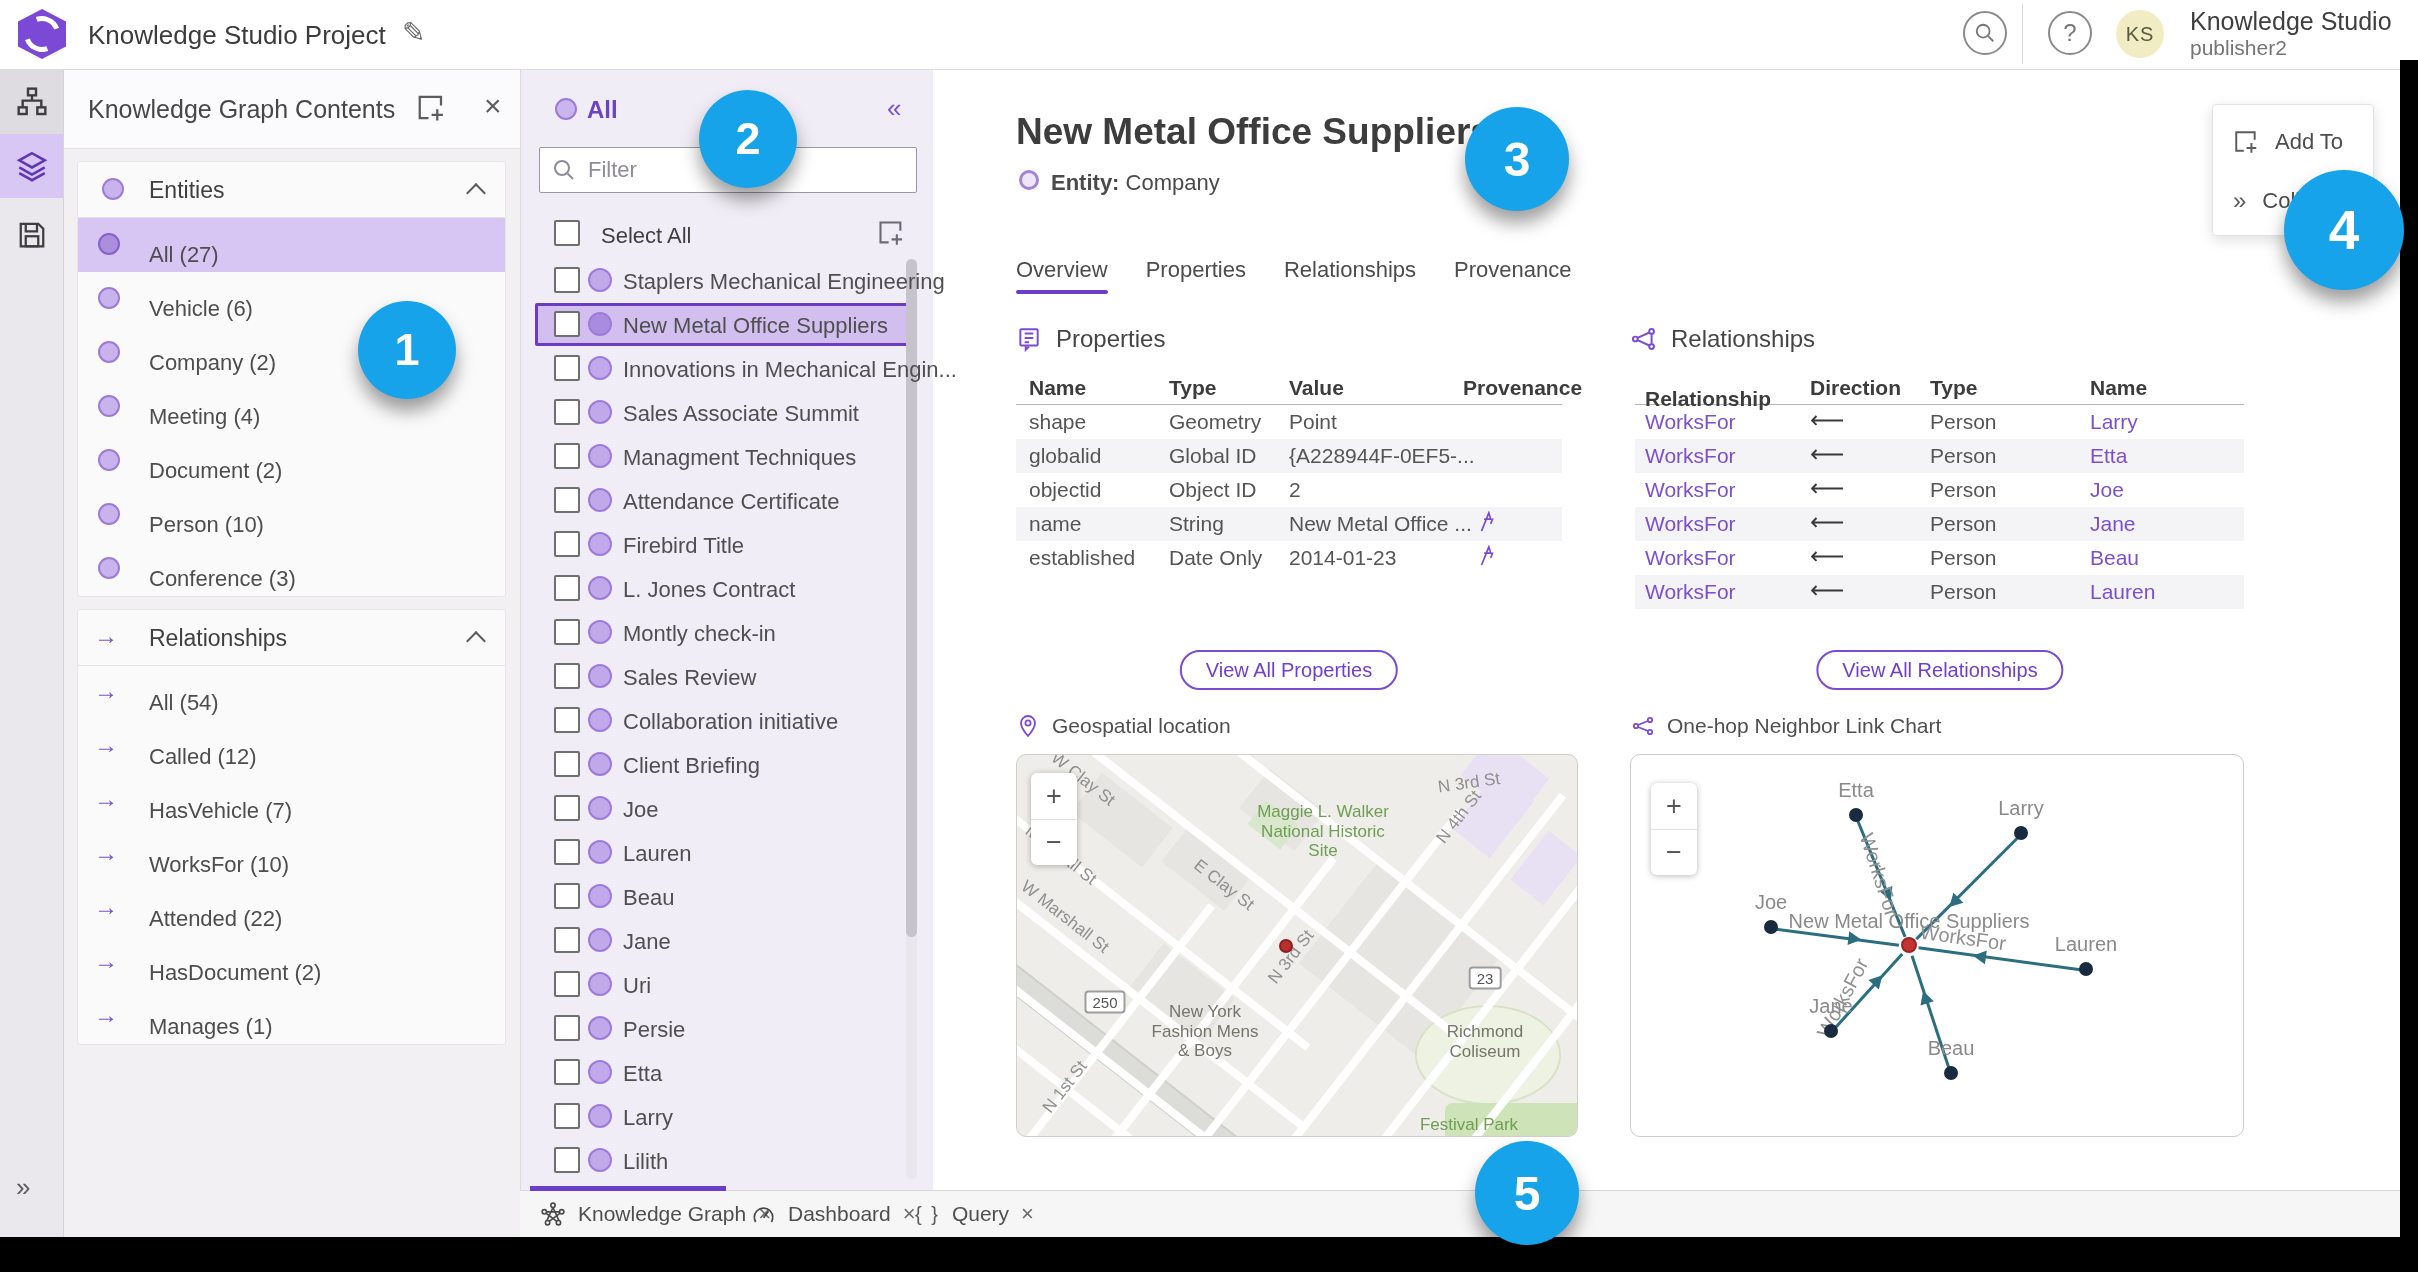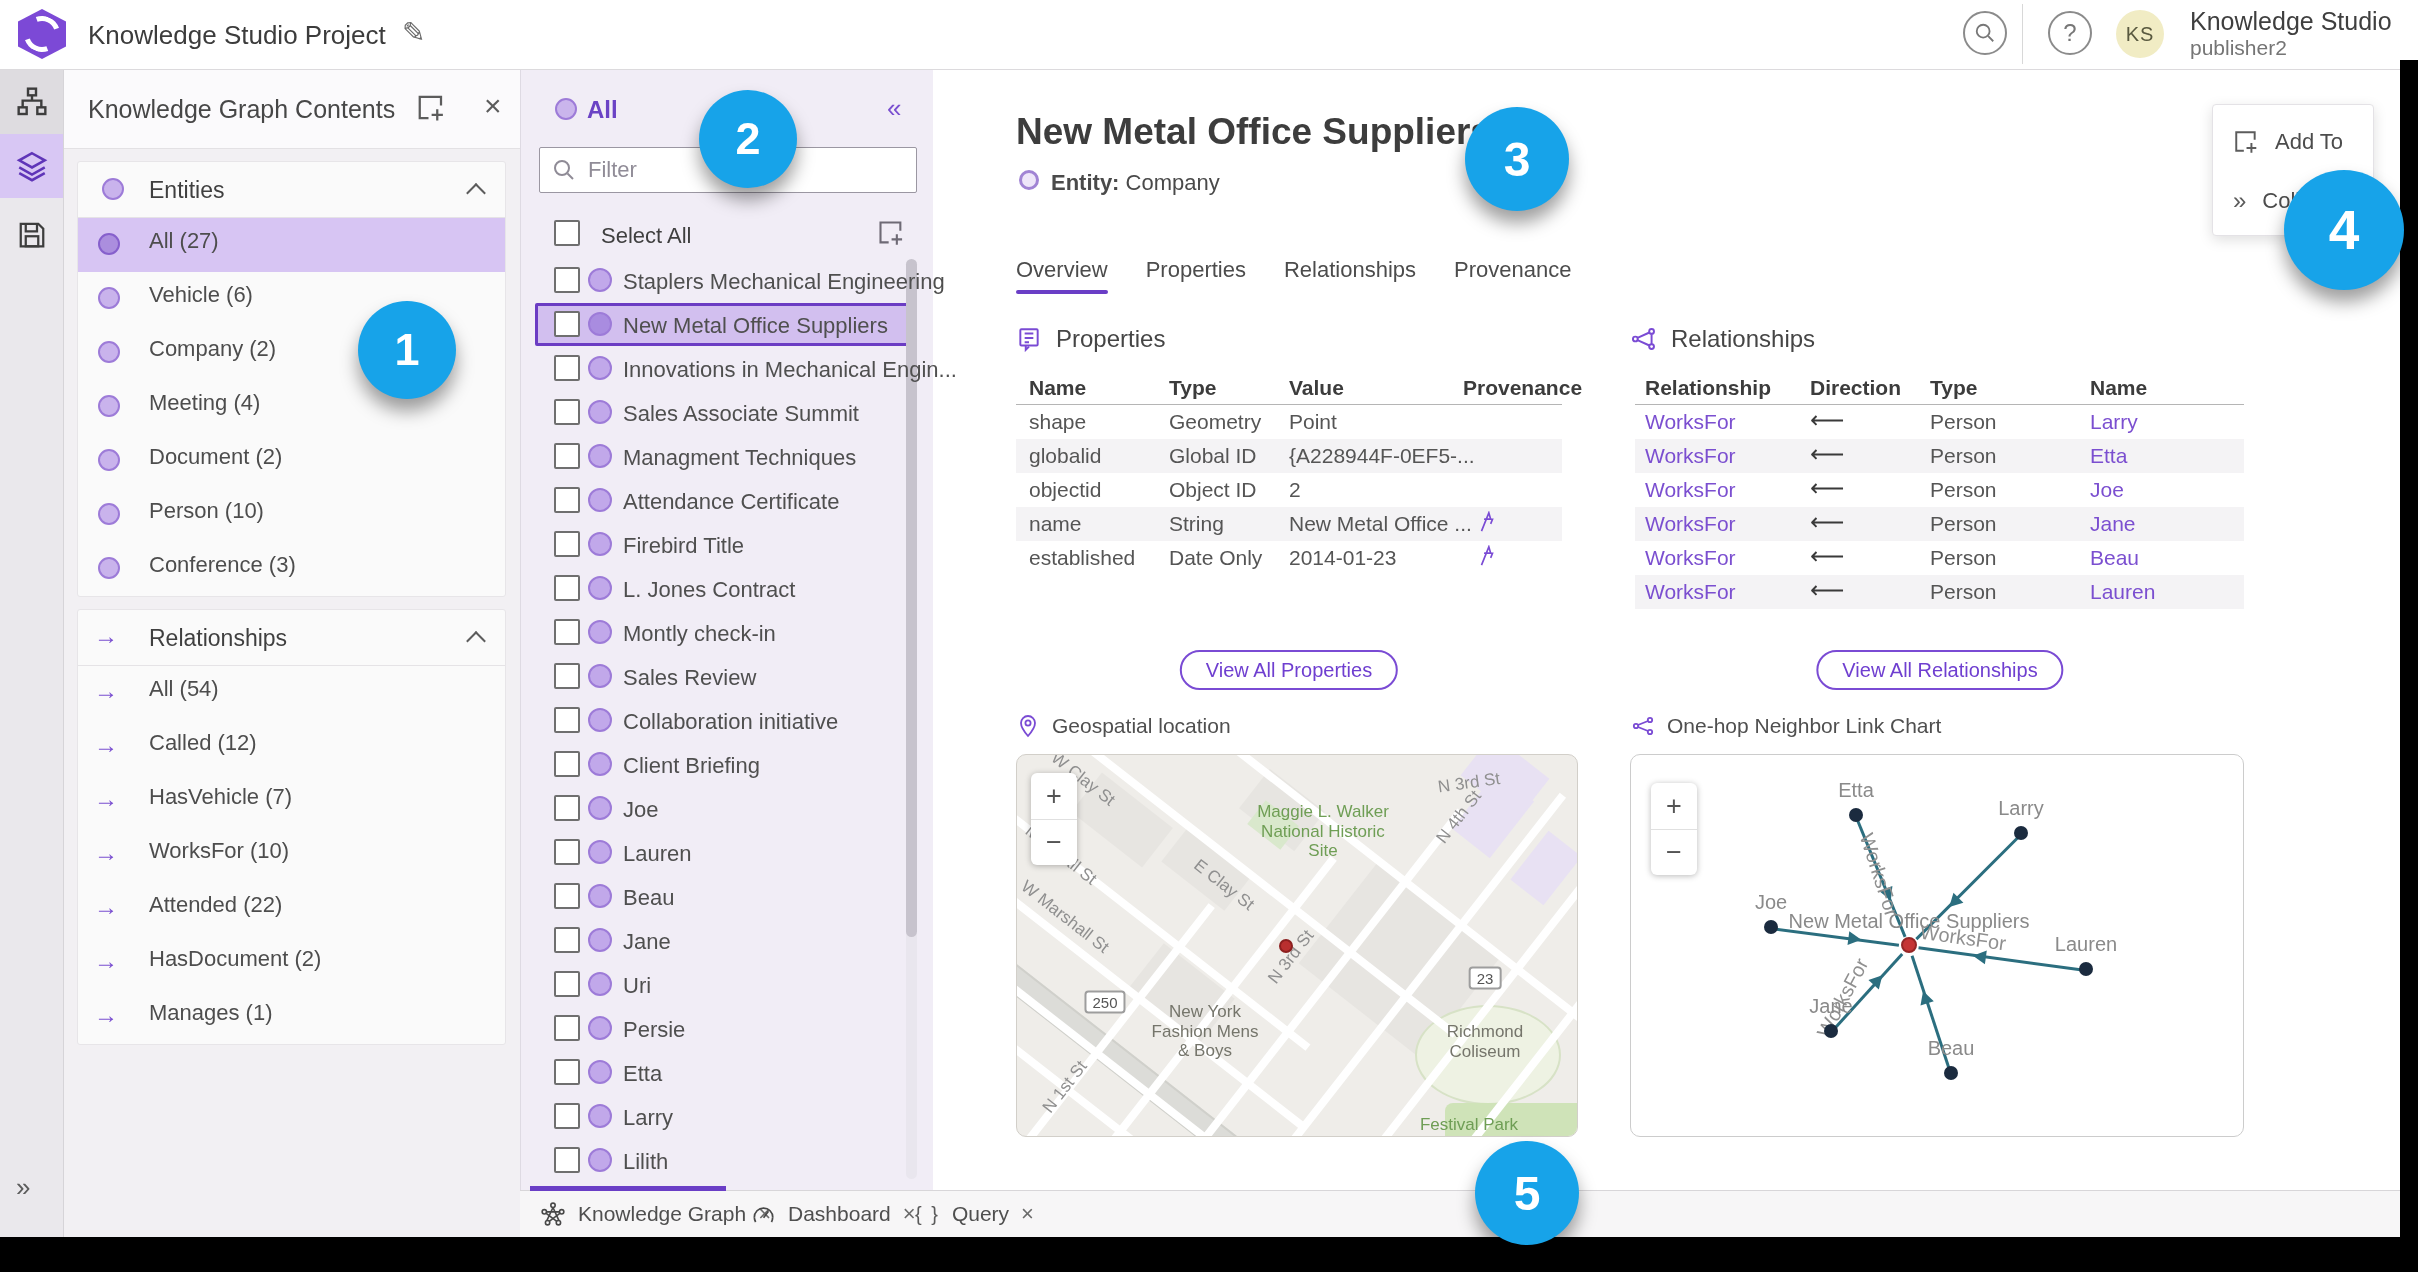--- a/index.html
+++ b/index.html
@@ -28,21 +28,21 @@
   .kgp-close{position:absolute;left:420px;top:20px;font-size:30px;color:#5c5c5c;}
   .kcard{position:absolute;left:13px;width:429px;background:#fafafa;border:1px solid #e7e5e8;border-radius:3px;box-sizing:border-box;}
   .kcard-head{position:relative;height:55px;border-bottom:1px solid #e5e3e6;}
   .kcard-head .khlabel{position:absolute;left:71px;top:15px;font-size:23px;color:#3f3f3f;}
   .chev{position:absolute;right:22px;top:24px;width:12px;height:12px;border-left:2px solid #5c5c5c;border-top:2px solid #5c5c5c;transform:rotate(45deg);}
   .krow{position:relative;height:54px;}
   .krow.selected{background:#d7c5f3;}
   .kcirc{position:absolute;left:20px;top:15px;width:22px;height:22px;border-radius:50%;background:#c9b3ec;border:2px solid #9d7bd8;box-sizing:border-box;}
   .krow.selected .kcirc{background:#ab8ede;border-color:#8660cc;}
   .karrow{position:absolute;left:16px;top:11px;font-size:24px;color:#7a4fd0;}
-  .klabel{position:absolute;left:71px;top:10px;font-size:22px;color:#4d4d4d;}
+  .klabel{position:absolute;left:71px;top:24px;font-size:22px;color:#4d4d4d;}
   
   .midp{position:absolute;left:520px;top:69px;width:413px;height:1121px;background:#f1edf6;border-left:1px solid #dedae3;box-sizing:border-box;}
   .mid-circ{position:absolute;left:34px;top:29px;width:22px;height:22px;border-radius:50%;background:#cab5ec;border:2px solid #9d7bd8;box-sizing:border-box;}
   .mid-title{position:absolute;left:66px;top:27px;font-size:24px;font-weight:bold;color:#6b43c5;}
   .mid-collapse{position:absolute;left:366px;top:24px;font-size:26px;color:#7a4fd0;}
   .filter{position:absolute;left:18px;top:78px;width:378px;height:46px;background:#fff;border:1px solid #9b97a2;border-radius:2px;box-sizing:border-box;}
   .filter input{position:absolute;left:46px;top:4px;width:310px;height:34px;border:none;outline:none;font-size:22px;font-family:"Liberation Sans",sans-serif;color:#444;background:transparent;}
   .filter input::placeholder{color:#908c97;}
   .filter .mag{position:absolute;left:12px;top:10px;}
   .selall-row{position:absolute;left:0;top:142px;width:100%;height:44px;}
@@ -477,21 +477,21 @@
       <svg width="26" height="26" viewBox="0 0 24 24" fill="none" stroke="#7a4bd4" stroke-width="1.8">
           <circle cx="4" cy="12" r="2.2"></circle>
           <circle cx="19" cy="5" r="2.2"></circle>
           <circle cx="19" cy="19" r="2.2"></circle>
           <path d="M6 11l11-5M6 13l11 5M19 7.5v9"></path>
         </svg>
       <span>Relationships</span>
     </div>
     <div class="dtable" style="left:702px;width:609px;">
       <div class="thead">
-        <span class="tc" style="left:10px;">Relationship</span>
+        <span class="tc" style="left:10px;margin-top:11px;">Relationship</span>
         <span class="tc" style="left:175px;">Direction</span>
         <span class="tc" style="left:295px;">Type</span>
         <span class="tc" style="left:455px;">Name</span>
       </div>
       <div>
         <div class="trow">
             <span class="tc plink" style="left:10px;">WorksFor</span>
             <span class="tc dirarrow" style="left:175px;">⟵</span>
             <span class="tc" style="left:295px;">Person</span>
             <span class="tc plink" style="left:455px;">Larry</span>

